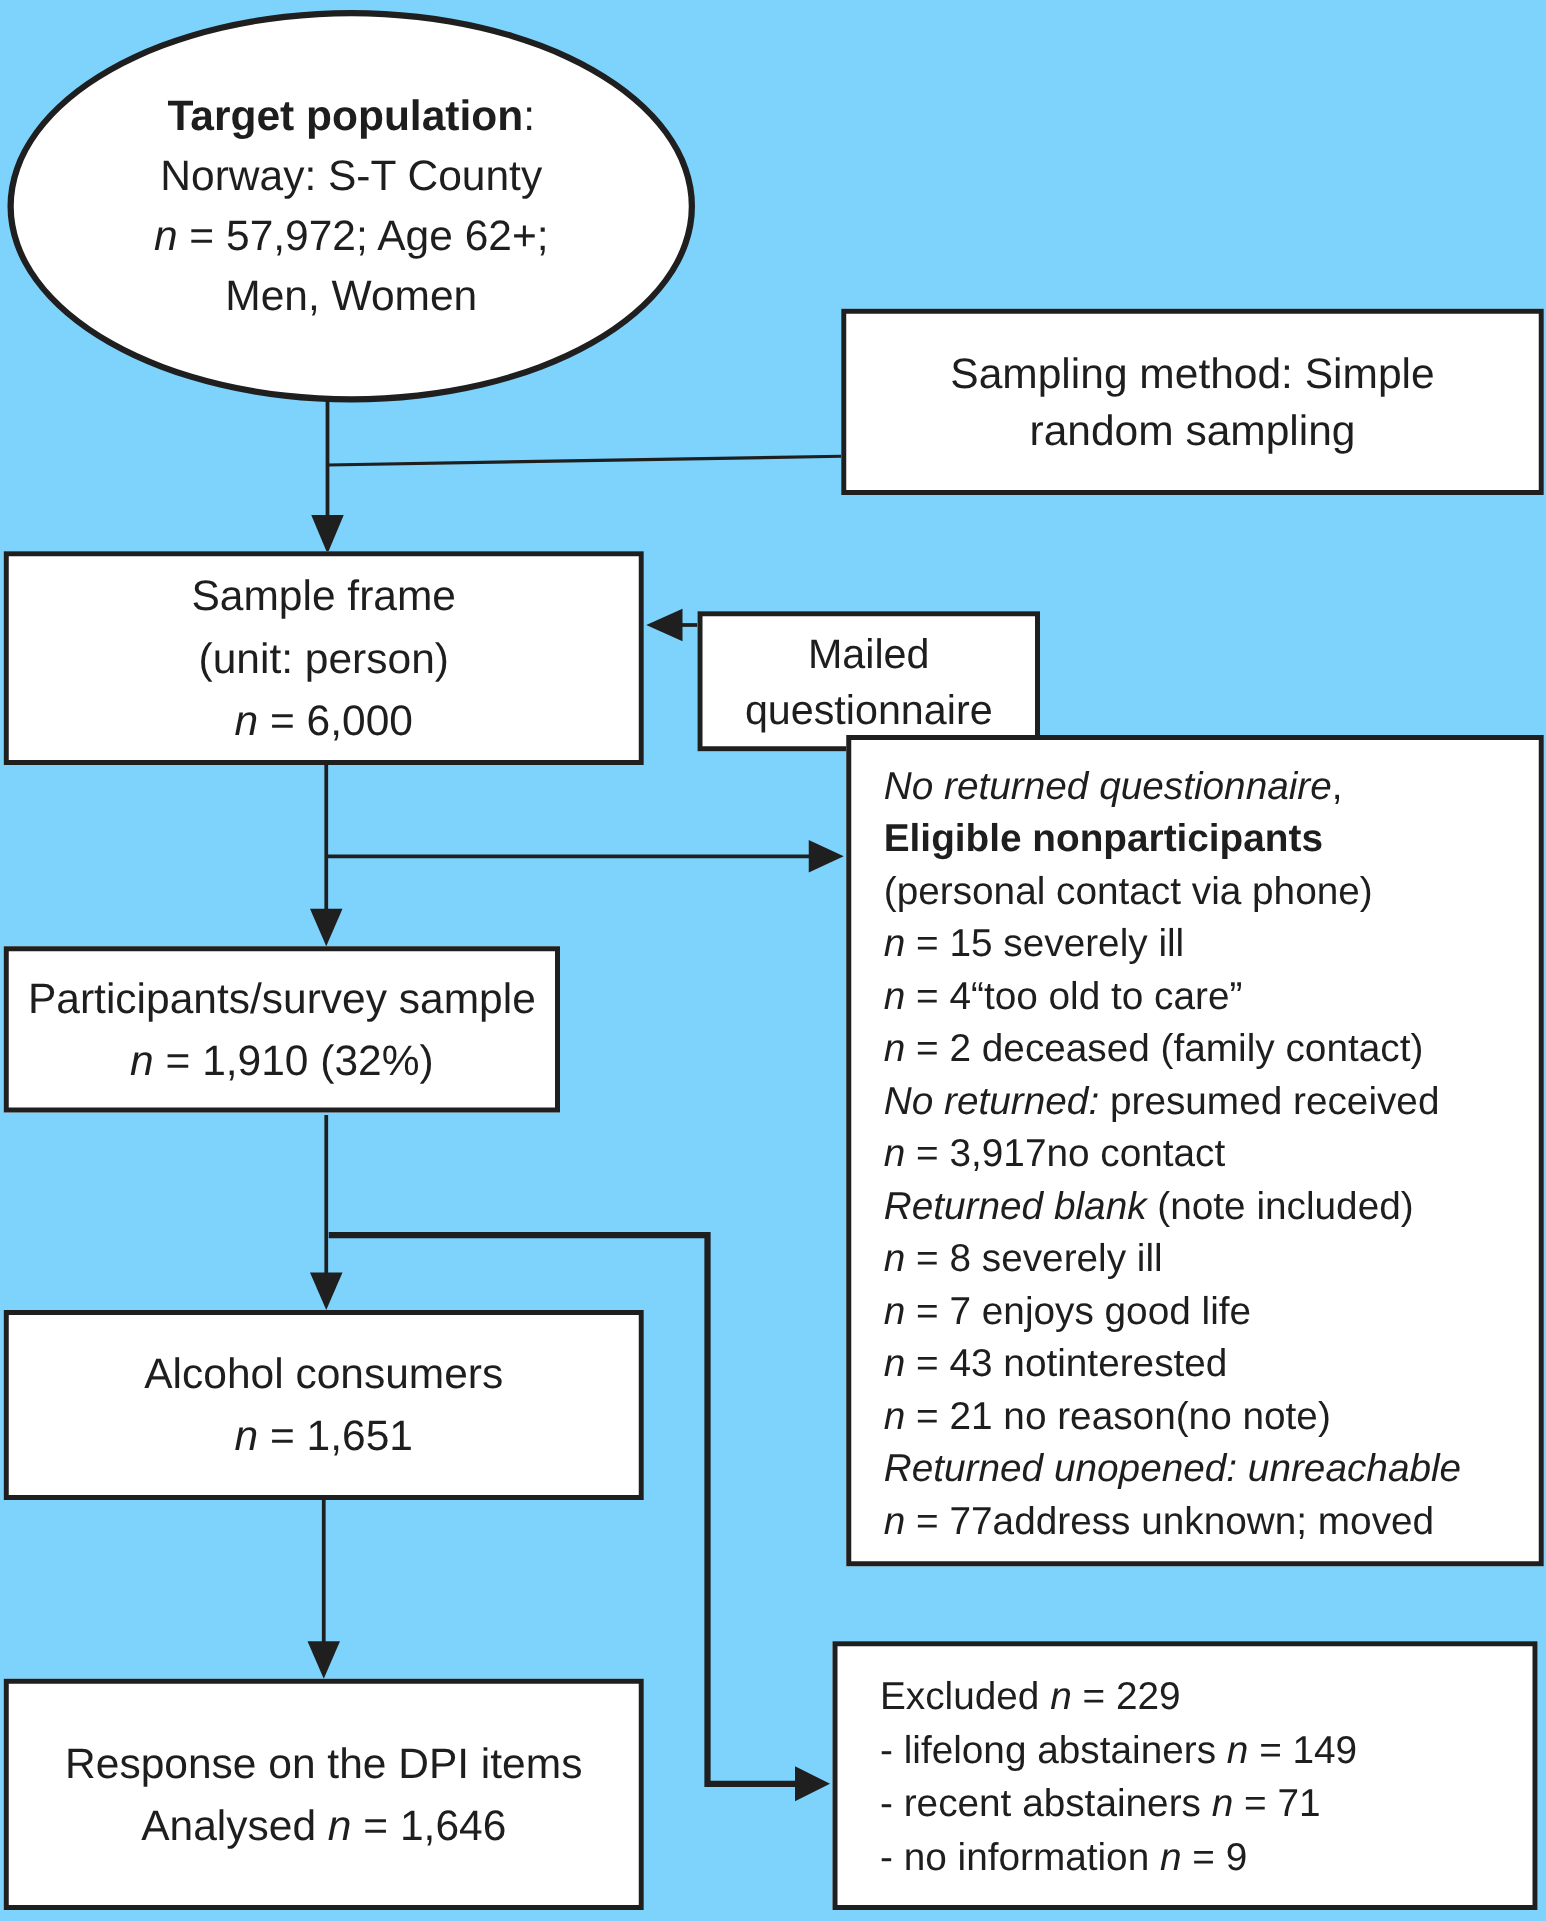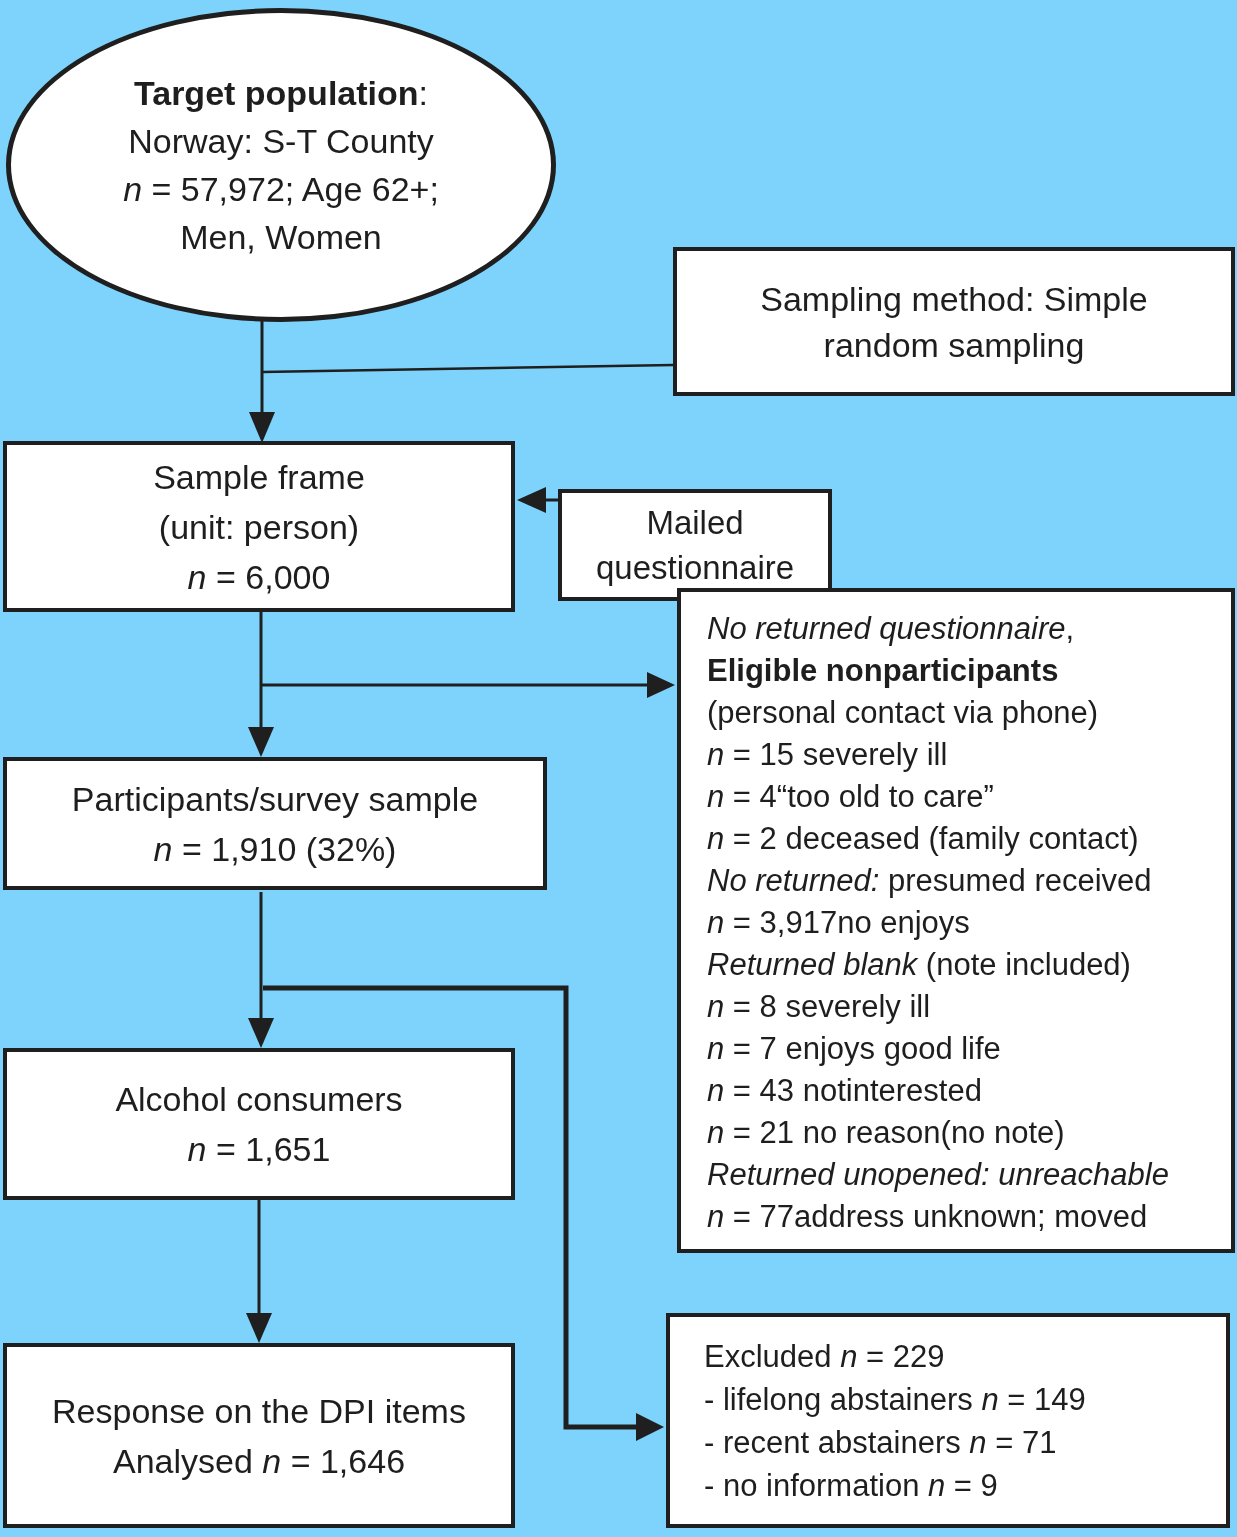--- a/index.html
+++ b/index.html
@@ -48,21 +48,21 @@
   }
   #sampleframe {
     left: 3px; top: 441px; width: 512px; height: 171px;
     font-size: 34px; line-height: 50px;
   }
   #mailed {
     left: 558px; top: 443px; width: 274px; height: 112px;
     font-size: 33px; line-height: 45px; margin-top: 46px;
   }
   #participants {
-    left: 3px; top: 757px; width: 544px; height: 133px;
+    left: 3px; top: 757px; width: 445px; height: 133px;
     font-size: 34px; line-height: 50px;
   }
   #eligible {
     left: 677px; top: 588px; width: 558px; height: 665px;
     justify-content: flex-start;
     align-items: flex-start;
     text-align: left;
     padding: 16px 10px 16px 26px;
     font-size: 31px; line-height: 42px;
   }
@@ -145,21 +145,21 @@
     </div>
 
   <div class="node" id="eligible">
       <div class="line"><span class="i">No returned questionnaire</span><span>,</span></div>
       <div class="line"><span class="b">Eligible nonparticipants</span></div>
       <div class="line"><span>(personal contact via phone)</span></div>
       <div class="line"><span class="i">n</span><span> = 15 severely ill</span></div>
       <div class="line"><span class="i">n</span><span> = 4“too old to care”</span></div>
       <div class="line"><span class="i">n</span><span> = 2 deceased (family contact)</span></div>
       <div class="line"><span class="i">No returned:</span><span> presumed received</span></div>
-      <div class="line"><span class="i">n</span><span> = 3,917no enjoys</span></div>
+      <div class="line"><span class="i">n</span><span> = 3,917no contact</span></div>
       <div class="line"><span class="i">Returned blank</span><span> (note included)</span></div>
       <div class="line"><span class="i">n</span><span> = 8 severely ill</span></div>
       <div class="line"><span class="i">n</span><span> = 7 enjoys good life</span></div>
       <div class="line"><span class="i">n</span><span> = 43 notinterested</span></div>
       <div class="line"><span class="i">n</span><span> = 21 no reason(no note)</span></div>
       <div class="line"><span class="i">Returned unopened: unreachable</span></div>
       <div class="line"><span class="i">n</span><span> = 77address unknown; moved</span></div>
     </div>
 
   <div class="node" id="alcohol">

